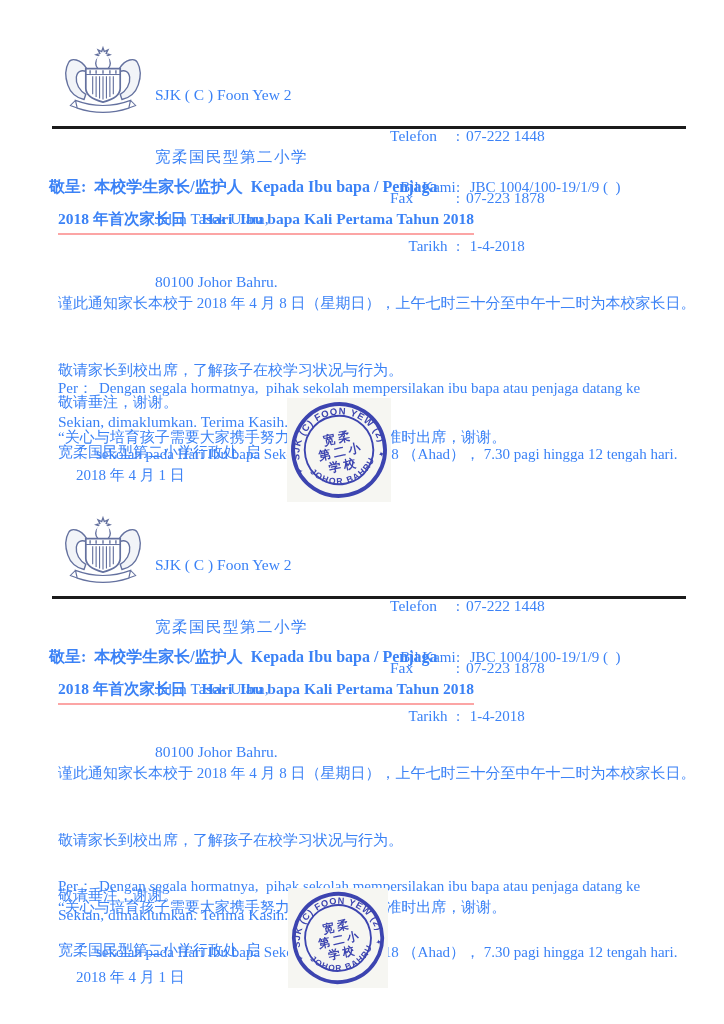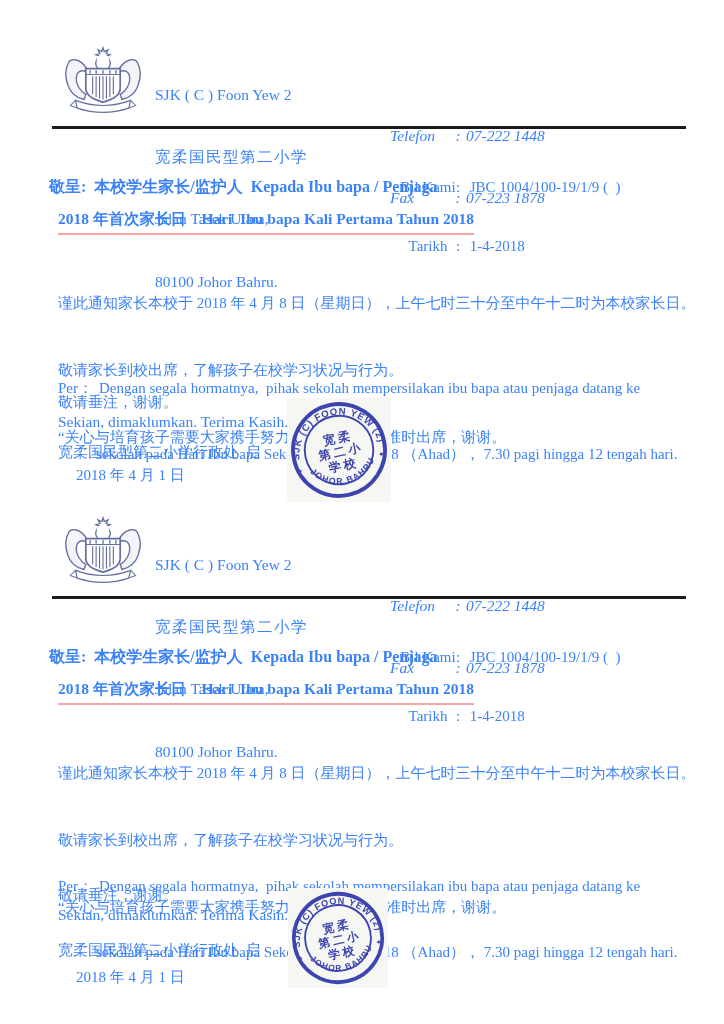--- a/index.html
+++ b/index.html
@@ -10,21 +10,21 @@
   .letter{position:absolute;left:0;width:724px;height:472px;}
   .l1{top:45px}
   .l2{top:515px}
 
   .crest{position:absolute;left:60px;top:0;width:86px;height:78px;}
   .crest svg{width:100%;height:100%;}
 
   .hdr-name{position:absolute;left:155px;top:-2px;font-size:15.5px;line-height:20.8px;white-space:pre;}
   .hdr-name .zh{letter-spacing:1.5px;}
 
-  .phones{position:absolute;left:390px;top:39px;font-size:15.5px;line-height:20.8px;white-space:pre;font-style:italic;}
+  .phones{position:absolute;left:390px;top:39px;font-size:15.5px;line-height:20.8px;white-space:pre;}
   .plabel{display:inline-block;width:60px;}
   .pcolon{display:inline-block;width:16px;text-align:center;}
 
   .rule{position:absolute;left:52px;top:81px;width:634px;height:3px;background:#1b1b1b;}
 
   .refblock{position:absolute;left:400px;top:94px;font-size:15px;line-height:19.5px;white-space:pre;}
   .reflabel{display:inline-block;min-width:56px;text-align:center;}
   .refcolon{display:inline-block;min-width:10px;}
 
   .recipient{position:absolute;left:49px;top:132px;font-size:16px;white-space:pre;font-weight:bold;}

